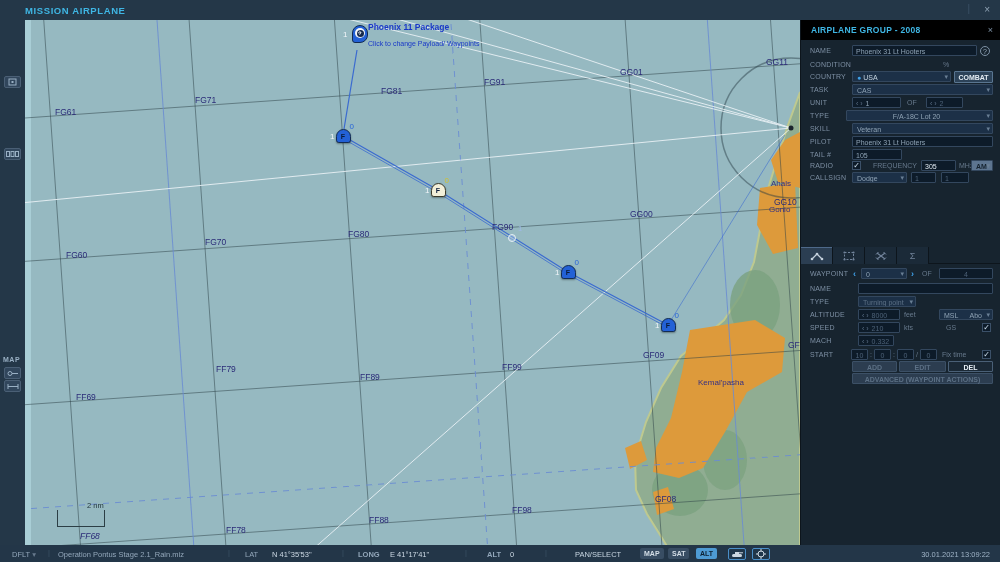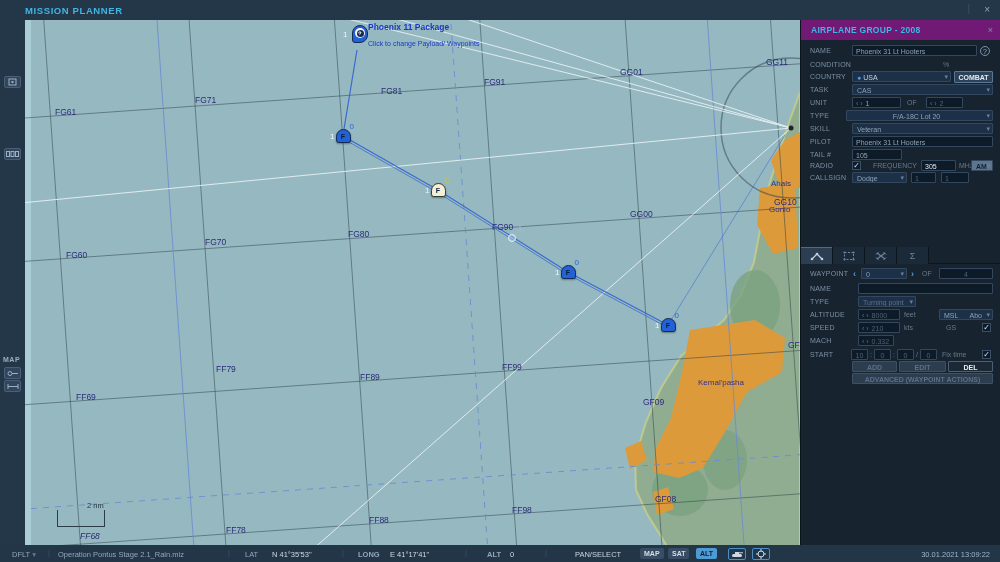--- a/index.html
+++ b/index.html
@@ -65,21 +65,21 @@
     border:1.5px solid #e4eef6; background:rgba(195,218,238,.35); z-index:6; }
   #ip-label { position:absolute; left:493px; top:204px; font-size:7.5px; color:#9fb8e8; z-index:6; }
 
   #scalebar { position:absolute; left:32px; top:490px; width:48px; height:17px; z-index:5;
     border-left:1.5px solid #2c3e45; border-right:1.5px solid #2c3e45; border-bottom:1.5px solid #2c3e45; }
   #scale-lbl { position:absolute; left:62px; top:481px; font-size:7.5px; color:#22353c; z-index:5; }
 
   
   #panel { position:absolute; left:800px; top:20px; width:200px; height:542px; background:#17242f; z-index:4;
     border-left:1px solid #0d151c; }
-  #panel-hdr { position:absolute; left:0; top:0; width:200px; height:20px; background:#701a75; }
+  #panel-hdr { position:absolute; left:0; top:0; width:200px; height:20px; background:#000000; }
   #panel-hdr .t { position:absolute; left:10px; top:5px; font-size:8.5px; font-weight:bold; color:#3fb6e4; letter-spacing:.3px; }
   #panel-hdr .x { position:absolute; right:8px; top:5px; font-size:9px; color:#7d91a5; }
 
   .prow { position:absolute; left:0; width:200px; height:12px; }
   .plabel { position:absolute; left:9px; top:2px; font-size:7px; color:#7d8fa3; letter-spacing:.2px; }
   .pfield { position:absolute; background:#0d1b29; border:1px solid #33475e; border-radius:1px;
     font-size:7px; color:#8fa3b5; padding:1.5px 3px; height:11px; white-space:nowrap; overflow:hidden; }
   .pfield.dim { color:#4d6177; }
   .pfield.bright { color:#dfe8f0; }
   .pdd { position:absolute; background:#1c3047; border:1px solid #33475e; border-radius:1px;
@@ -187,21 +187,21 @@
         <span class="grid-label" style="left: 41px; top: 230px;">FG60</span>
         <span class="grid-label" style="left: 180px; top: 217px;">FG70</span>
         <span class="grid-label" style="left: 323px; top: 209px;">FG80</span>
         <span class="grid-label" style="left: 467px; top: 202px;">FG90</span>
         <span class="grid-label" style="left: 605px; top: 189px;">GG00</span>
         <span class="grid-label" style="left: 749px; top: 177px;">GG10</span>
         <span class="grid-label" style="left: 51px; top: 372px;">FF69</span>
         <span class="grid-label" style="left: 191px; top: 344px;">FF79</span>
         <span class="grid-label" style="left: 335px; top: 352px;">FF89</span>
         <span class="grid-label" style="left: 477px; top: 342px;">FF99</span>
-        <span class="grid-label" style="left: 618px; top: 330px; margin-top: 47px;">GF09</span>
+        <span class="grid-label" style="left: 618px; top: 330px;">GF09</span>
         <span class="grid-label" style="left: 763px; top: 320px;">GF1</span>
         <span class="grid-label" style="left: 55px; top: 511px; font-style: italic;">FF68</span>
         <span class="grid-label" style="left: 201px; top: 505px;">FF78</span>
         <span class="grid-label" style="left: 344px; top: 495px;">FF88</span>
         <span class="grid-label" style="left: 487px; top: 485px;">FF98</span>
         <span class="grid-label" style="left: 630px; top: 474px;">GF08</span>
       </div>
     <div id="places">
         <span class="place" style="left: 746px; top: 159px;">Ahals</span>
         <span class="place" style="left: 744px; top: 185px;">Gonio</span>
@@ -228,21 +228,21 @@
           <span class="llabel">1</span>
           <span class="rlabel">0</span>
         </div>
       </div>
 
     <div id="scalebar"></div>
     <span id="scale-lbl">2 nm</span>
   </div>
 
   <div id="topbar">
-    <span class="title">MISSION PLANNER</span>
+    <span class="title">MISSION AIRPLANE</span>
     <span class="sep">|</span>
     <span class="close">×</span>
   </div>
 
   <div id="lbar">
     <div class="lbtn" style="top:56px">
       <svg width="9" height="8">
           <rect x="1" y="1" width="7" height="6" fill="none" stroke="#9ab0c4"></rect>
           <rect x="3.5" y="3" width="2" height="2" fill="#9ab0c4"></rect>
         </svg>

